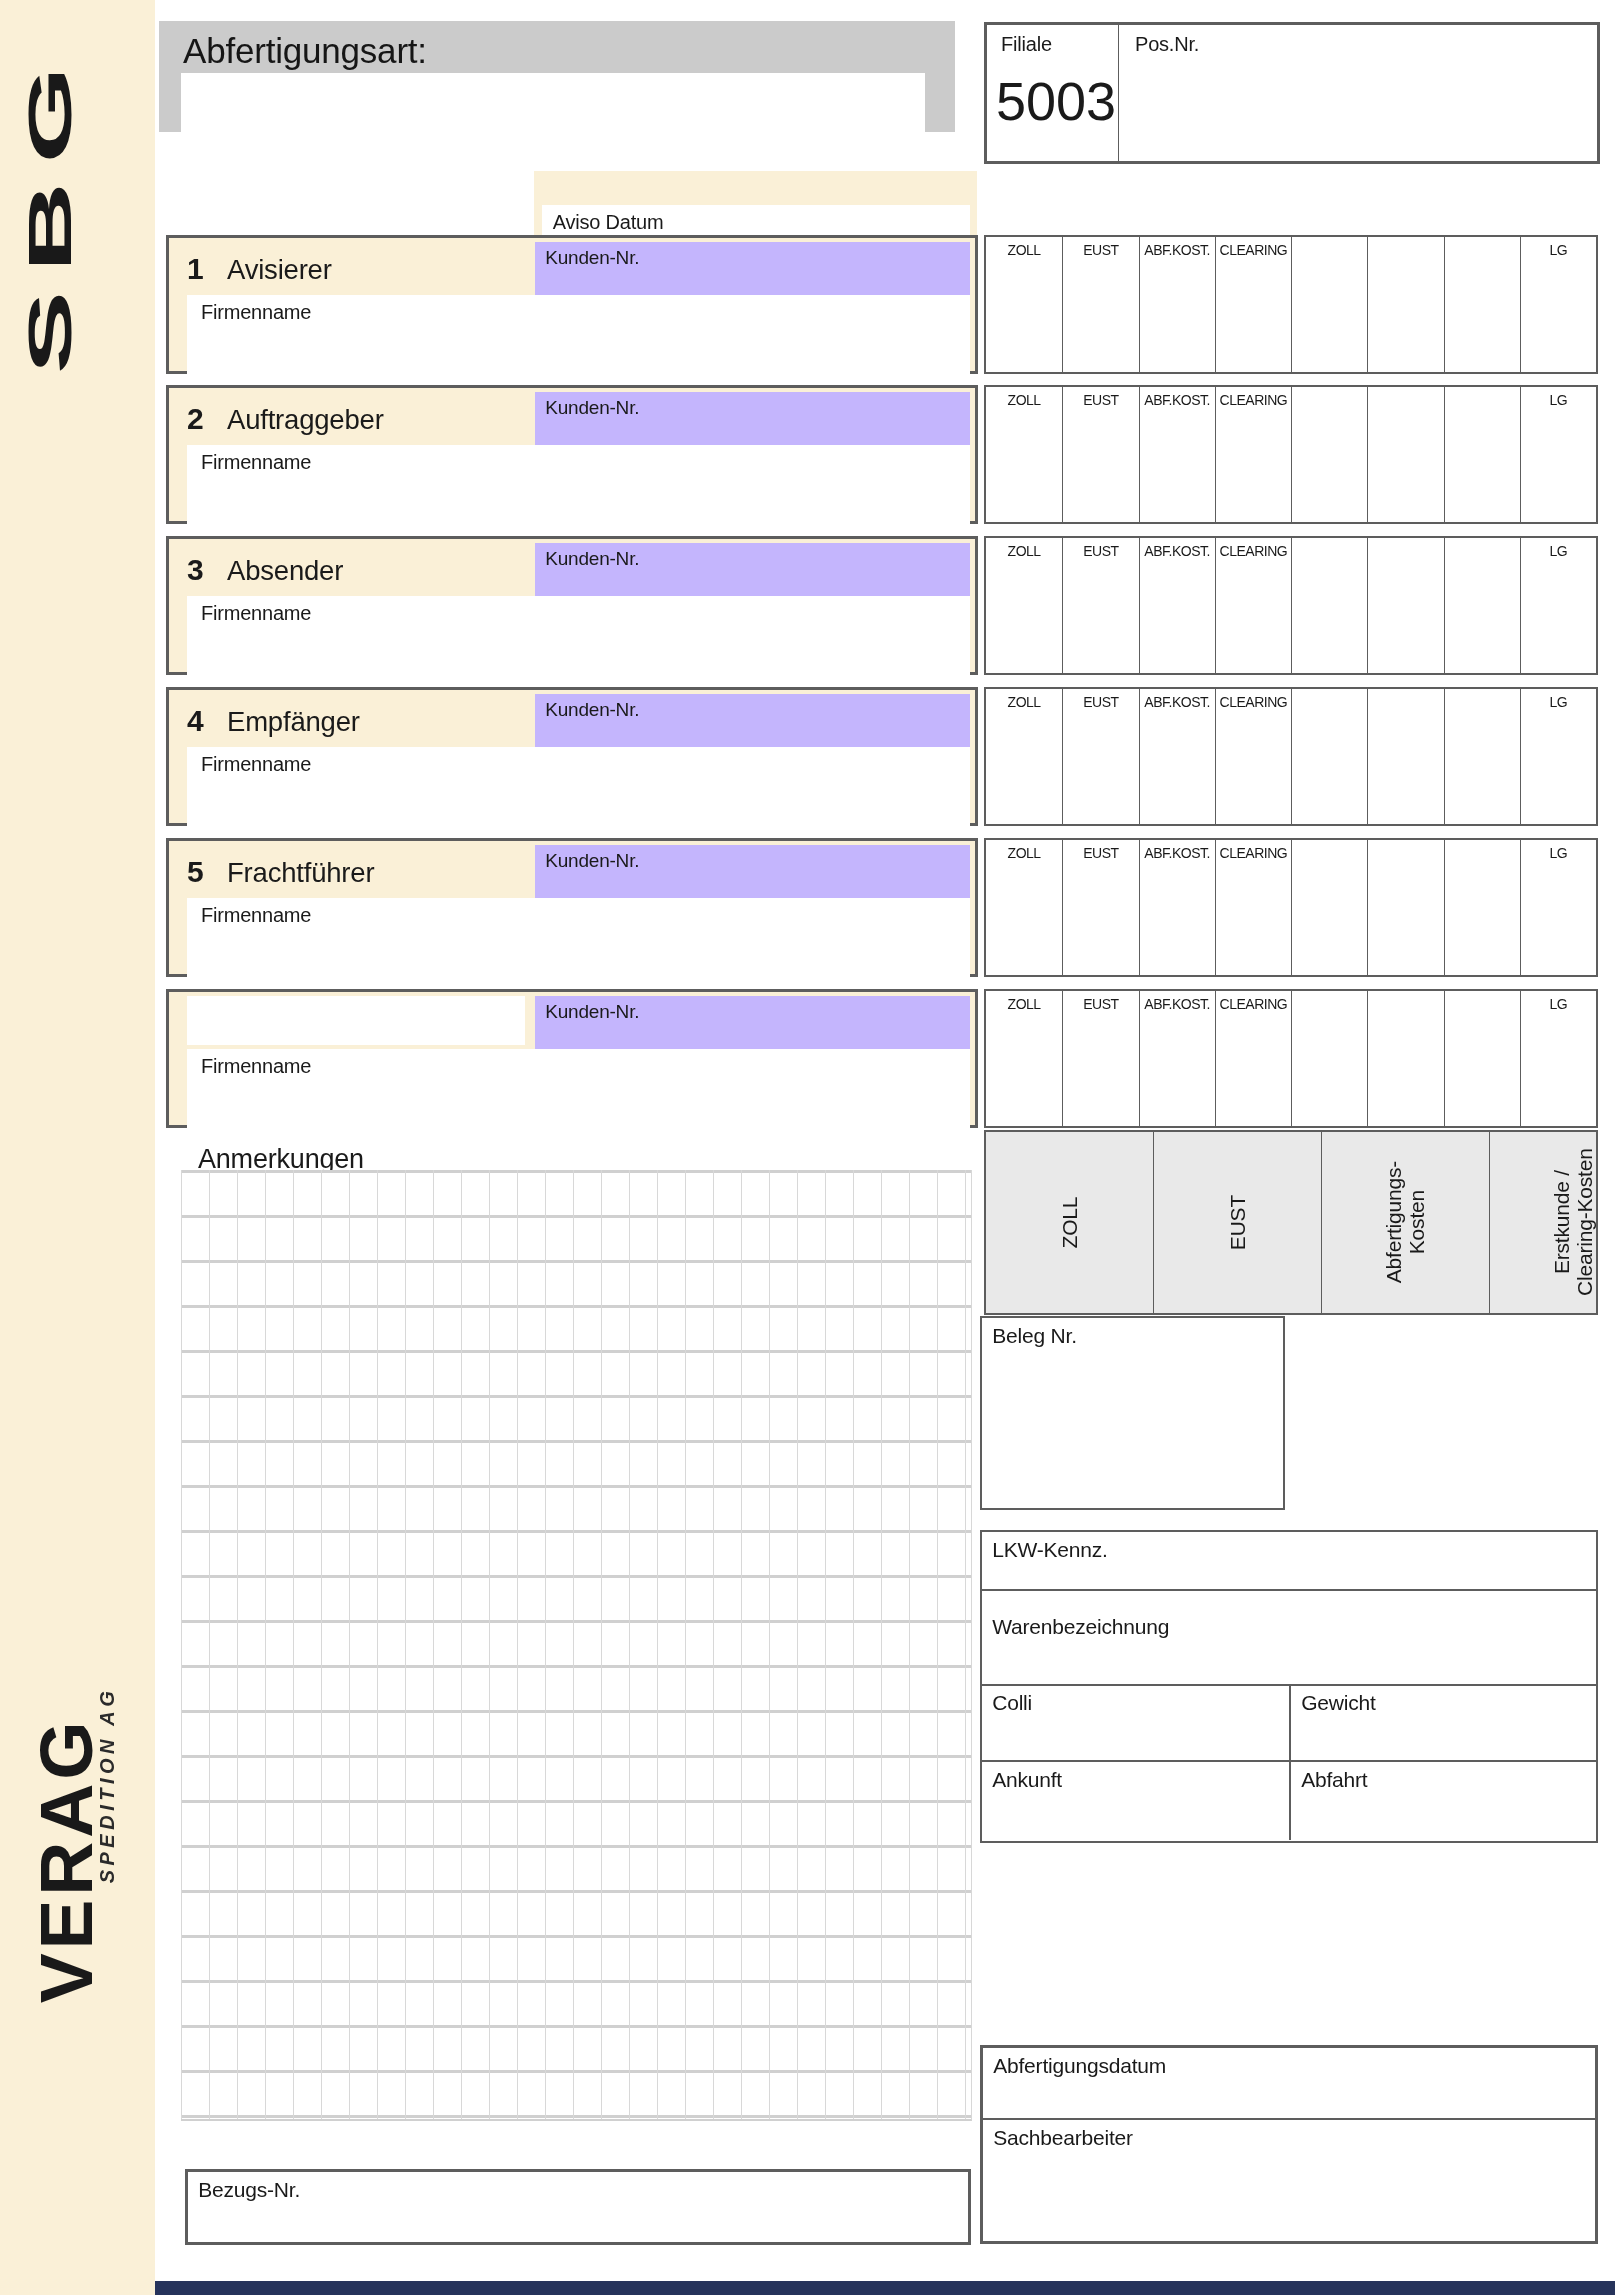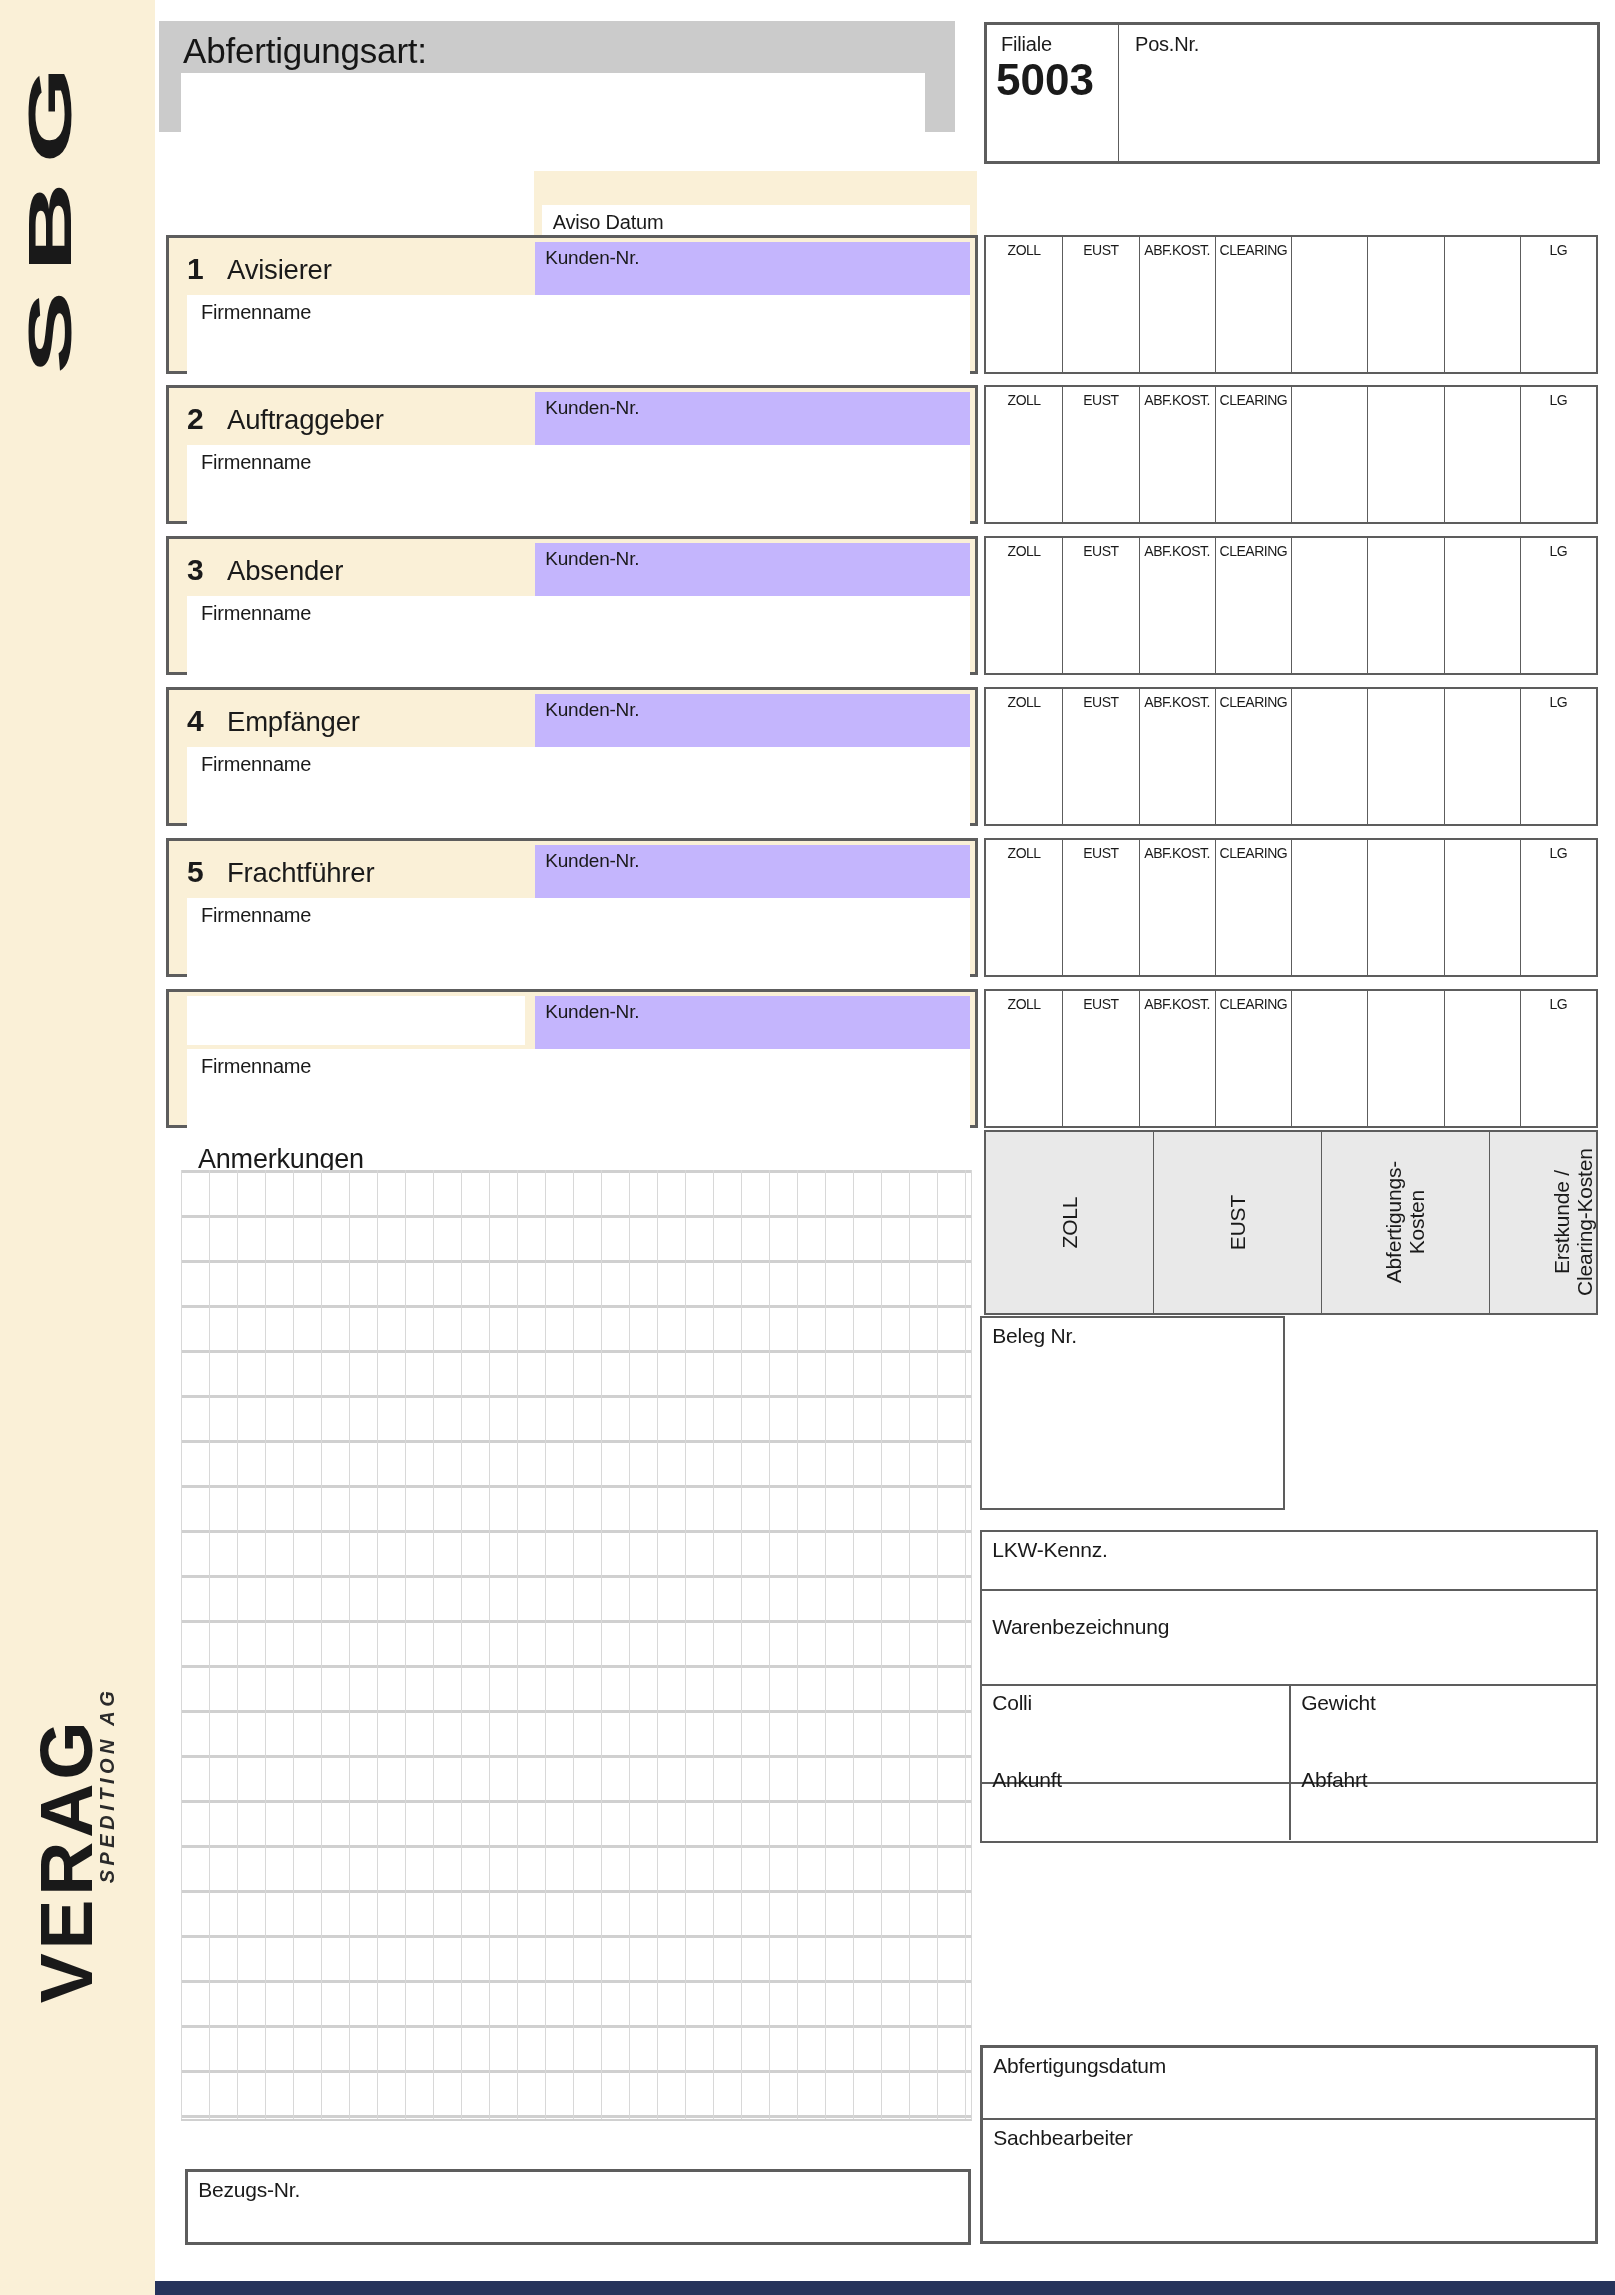--- a/index.html
+++ b/index.html
@@ -29,21 +29,21 @@
     letter-spacing:4.5px; color:#2b2b2b;
   }
   
   .gray-panel{position:absolute;left:159px;top:21px;width:796px;height:111px;background:#CBCBCB;}
   .gray-panel .gp-label{position:absolute;left:24px;top:10.2px;font-size:35px;color:#161616;}
   .gray-panel .gp-input{position:absolute;left:22.4px;top:52px;width:744px;height:72px;background:#ffffff;}
   
   .filiale-box{position:absolute;left:984px;top:22.4px;width:610px;height:136px;background:#ffffff;border:3.2px solid #5d5d5d;}
   .filiale-cell{position:absolute;left:0;top:0;width:131px;height:100%;border-right:1.9px solid #5d5d5d;}
   .filiale-label{position:absolute;left:14px;top:7.7px;font-size:20px;}
-  .filiale-value{position:absolute;left:9px;top:30px;font-size:44px;font-weight:700;letter-spacing:0px;}
+  .filiale-value{position:absolute;left:9px;top:45px;font-size:54px;font-weight:400;letter-spacing:0px;}
   .posnr-label{position:absolute;left:148px;top:7.7px;font-size:20px;}
   
   .aviso{position:absolute;left:534px;top:171px;width:443px;height:64px;background:#FAF0D7;}
   .aviso-input{position:absolute;left:7.7px;top:7px;width:428px;height:50px;background:#ffffff;margin-top:27px;}
   .aviso-label{position:absolute;left:11px;top:5.8px;font-size:20px;}
   
   .section{position:absolute;left:166px;width:812px;height:139px;background:#FAF0D7;border:3.2px solid #5d5d5d;box-sizing:border-box;}
   .sec-num{position:absolute;left:18px;top:14px;font-size:30px;font-weight:700;}
   .sec-label{position:absolute;left:58px;top:16px;font-size:27.5px;}
   .kunden-input{position:absolute;left:366px;top:3.8px;width:435px;height:67px;background:#c4b5fd;}
@@ -74,21 +74,21 @@
     position:absolute;left:181px;top:1170px;width:791px;height:951px;background:#ffffff;
     background-image:
       repeating-linear-gradient(to right,#d8d8d8 0 1.3px,transparent 1.3px 28px),
       repeating-linear-gradient(to bottom,#d0d0d0 0 2.6px,transparent 2.6px 45px);
     border-bottom:2.6px solid #d0d0d0; border-right:1.3px solid #d8d8d8; box-sizing:border-box;
   }
   
   .lkw-block{position:absolute;left:980px;top:1530px;width:618px;height:313px;border:2.6px solid #5d5d5d;box-sizing:border-box;background:#ffffff;}
   .row-lkw{position:absolute;left:0;top:0;width:100%;height:59px;border-bottom:2.6px solid #5d5d5d;box-sizing:border-box;text-decoration:underline;}
   .row-waren{position:absolute;left:0;top:77px;width:100%;height:77px;border-bottom:2.6px solid #5d5d5d;box-sizing:border-box;}
-  .row-colli{position:absolute;left:0;top:153px;width:100%;height:99px;border-bottom:2.6px solid #5d5d5d;box-sizing:border-box;}
+  .row-colli{position:absolute;left:0;top:153px;width:100%;height:77px;border-bottom:2.6px solid #5d5d5d;box-sizing:border-box;}
   .row-ank{position:absolute;left:0;top:230px;width:100%;height:78px;box-sizing:border-box;}
   .half-l{position:absolute;left:0;top:0;width:309px;height:100%;border-right:2.6px solid #5d5d5d;box-sizing:border-box;}
   .half-r{position:absolute;left:309px;top:0;width:304px;height:100%;}
   .abf-block{position:absolute;left:980px;top:2045px;width:618px;height:199px;border:3.2px solid #5d5d5d;box-sizing:border-box;background:#ffffff;}
   .row-abfdatum{position:absolute;left:0;top:0;width:100%;height:72px;border-bottom:2.6px solid #5d5d5d;box-sizing:border-box;}
   .row-sachb{position:absolute;left:0;top:72px;width:100%;height:121px;}
   
   .bezug-box{position:absolute;left:185px;top:2169px;width:786px;height:76px;background:#ffffff;border:3.2px solid #5d5d5d;box-sizing:border-box;}
   
   .bottom-bar{position:absolute;left:155px;top:2281px;width:1461px;height:14px;background:#26335B;}

